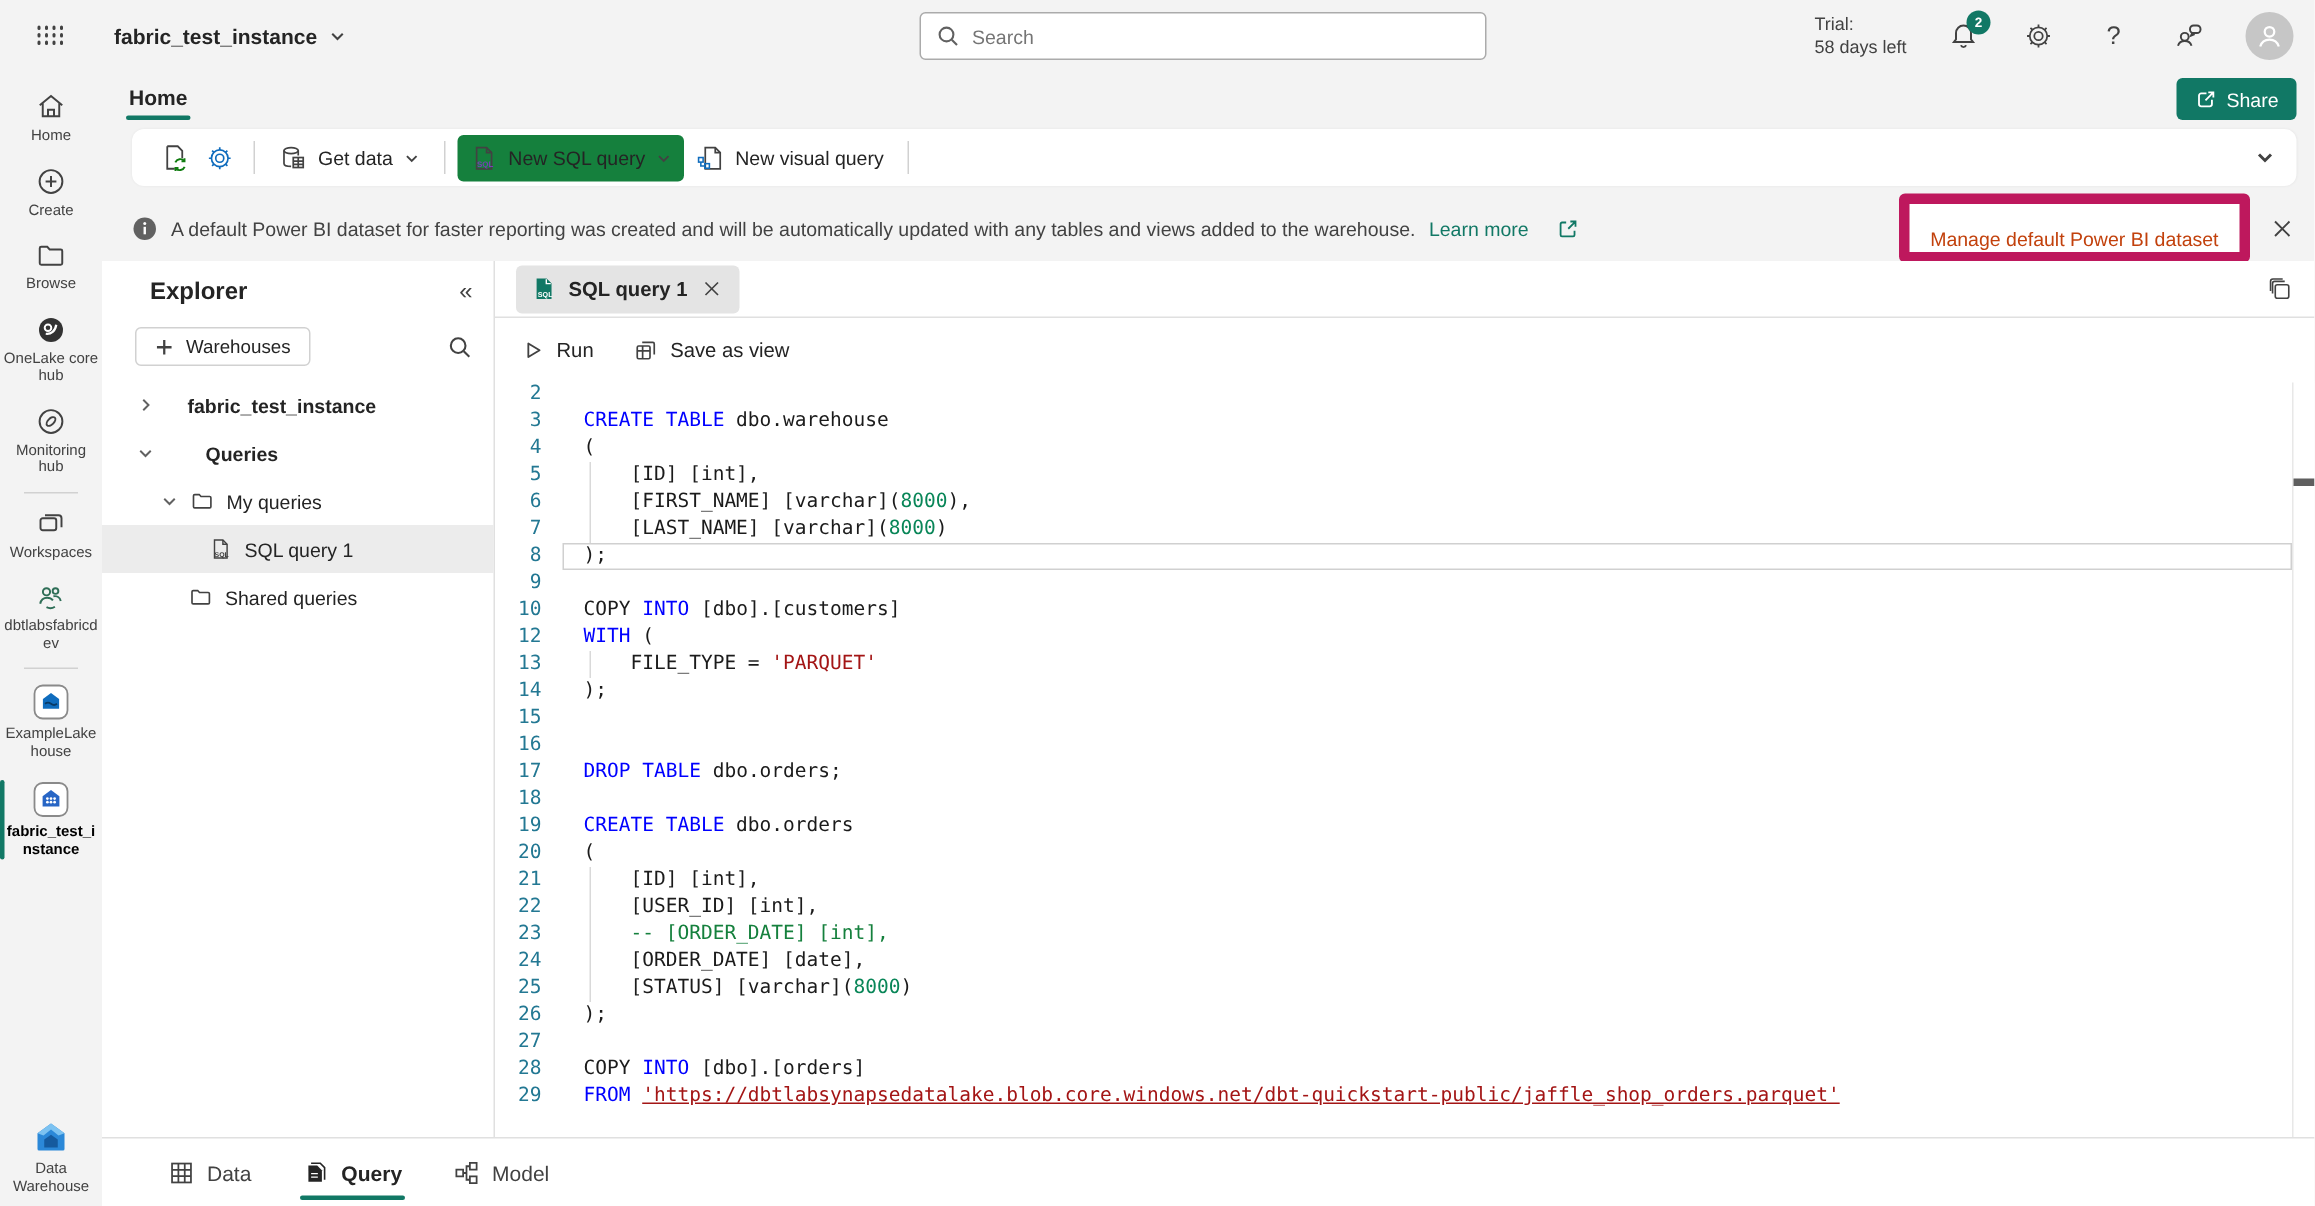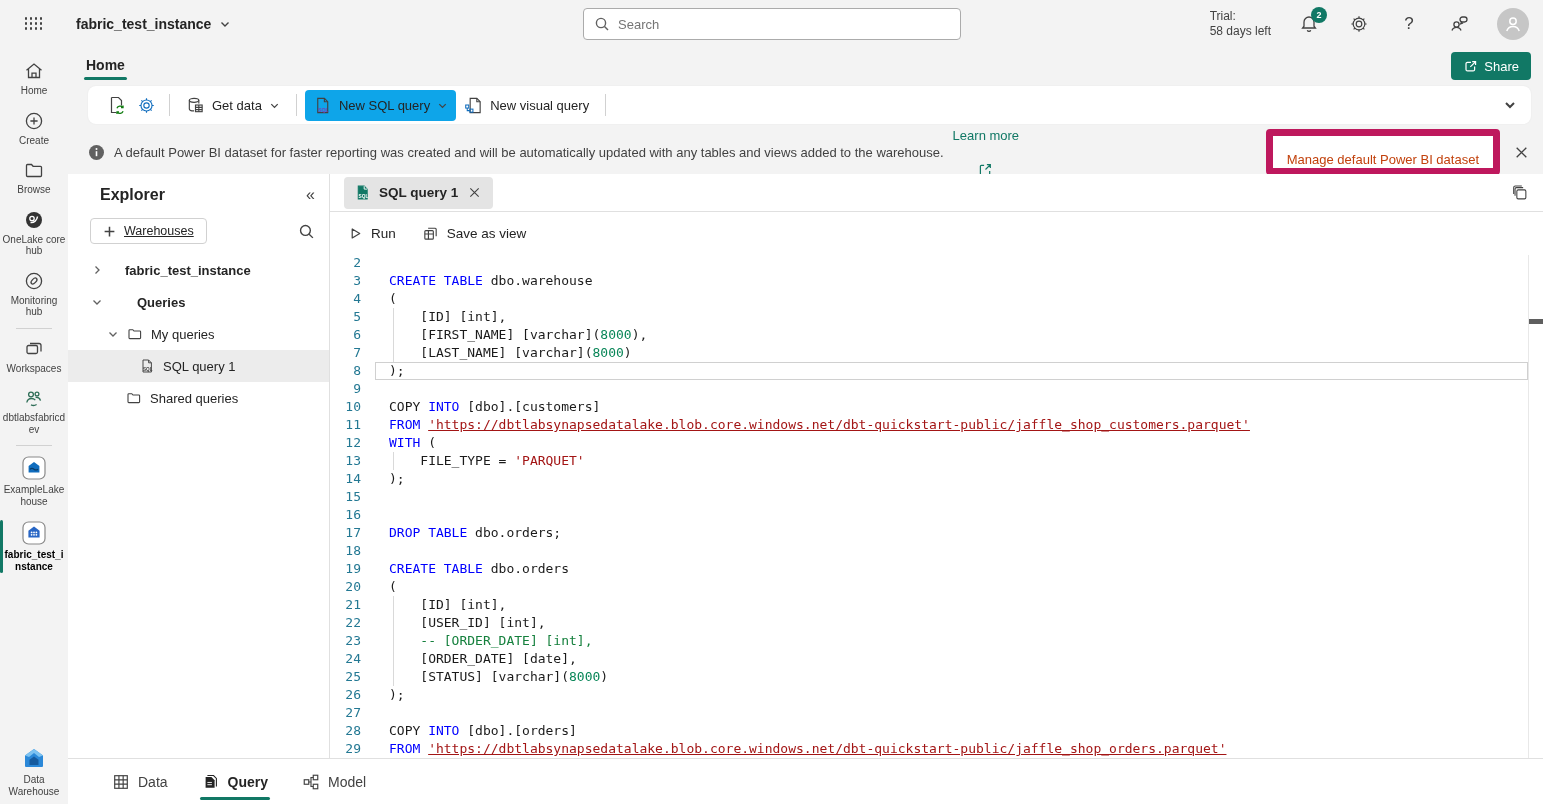--- a/index.html
+++ b/index.html
@@ -6,21 +6,21 @@
   html,body { width:1543px; height:804px; overflow:hidden; }
   body { font-family:"Liberation Sans","DejaVu Sans",sans-serif; font-size:13px; color:#242424; background:#f3f3f3; }
   svg { display:block; }
 
   
   .topbar { height:48px; background:#f3f3f3; display:flex; align-items:center; }
   .waffle-cell { width:68px; display:flex; justify-content:center; }
   .waffle { display:grid; grid-template-columns:repeat(4,4px); grid-auto-rows:4px; gap:1px; cursor:pointer; }
   .waffle i { width:2.5px; height:2.5px; background:#424242; border-radius:50%; }
   .ws-switch { display:flex; align-items:center; gap:8px; margin-left:8px; font-size:14px; font-weight:700; cursor:pointer; }
-  .top-search { position:absolute; left:583px; top:8px; width:378px; height:32px; background:#fff; border:1px solid #ababab; border-radius:4px; display:flex; align-items:center; padding:0 10px; gap:8px; }
+  .top-search { position:absolute; left:613px; top:8px; width:378px; height:32px; background:#fff; border:1px solid #ababab; border-radius:4px; display:flex; align-items:center; padding:0 10px; gap:8px; }
   .top-search input { border:none; outline:none; flex:1; font-size:13px; color:#242424; background:transparent; font-family:inherit; }
   .top-right { margin-left:auto; display:flex; align-items:center; gap:26px; padding-right:14px; }
   .trial { font-size:12px; color:#424242; line-height:15px; text-align:left; }
   .tb-icon { position:relative; width:24px; height:24px; display:flex; align-items:center; justify-content:center; cursor:pointer; color:#424242; }
   .badge { position:absolute; top:-5px; right:-6px; min-width:16px; height:16px; border-radius:8px; background:#117865; color:#fff; font-size:9px; font-weight:700; display:flex; align-items:center; justify-content:center; padding:0 3px; }
   .qmark { font-size:17px; color:#424242; font-weight:400; }
   .avatar { width:32px; height:32px; border-radius:50%; background:#c6c6c6; display:flex; align-items:center; justify-content:center; cursor:pointer; }
 
   
   .body-row { display:flex; height:756px; }
@@ -38,40 +38,40 @@
   
   .home-row { height:36px; display:flex; align-items:center; padding:0 12px 0 16px; }
   .home-tab { position:relative; font-size:14px; font-weight:700; padding:6px 2px 9px; cursor:pointer; }
   .home-tab::after { content:""; position:absolute; left:0; right:0; bottom:2px; height:3px; background:#117865; border-radius:2px; }
   .share-btn { margin-left:auto; display:flex; align-items:center; gap:6px; background:#117865; color:#fff; border:none; border-radius:4px; height:28px; padding:0 12px; font-size:13px; font-family:inherit; cursor:pointer; }
 
   
   .toolbar-row { height:46px; padding:2px 12px 6px 20px; }
   .toolbar-card { background:#fff; border-radius:8px; height:38px; display:flex; align-items:center; padding:0 14px; box-shadow:0 0 2px rgba(0,0,0,.06); }
   .tb-btn { display:flex; align-items:center; gap:7px; padding:6px 8px; border-radius:4px; cursor:pointer; font-size:13px; color:#242424; background:transparent; border:none; font-family:inherit; }
-  .tb-btn.hl { background:#0ea5e9; }
+  .tb-btn.hl { background:#15803d; }
   .v-div { width:1px; height:22px; background:#d1d1d1; margin:0 8px; }
   .ribbon-collapse { margin-left:auto; cursor:pointer; color:#424242; }
 
   
   .banner { height:44px; display:flex; align-items:center; padding:0 14px 0 20px; gap:9px; }
   .banner .msg { color:#424242; }
-  .learn-more { color:#117865; display:flex; align-items:center; gap:20px; cursor:pointer;flex-direction:column; }
+  .learn-more { color:#117865; display:flex; align-items:center; gap:20px; cursor:pointer; }
   .banner-right { margin-left:auto; display:flex; align-items:center; gap:14px; }
   .manage-btn { background:#fff; border:7px solid #be185d; border-radius:4px; height:30px; padding:16px 14px; font-size:13px; font-family:inherit; color:#c2410c; cursor:pointer; }
   .icon-btn { background:none; border:none; cursor:pointer; color:#424242; display:flex; align-items:center; justify-content:center; }
 
   
   .content { flex:1; display:flex; min-height:0; background:#fff; }
   .explorer { width:262px; border-right:1px solid #e0e0e0; display:flex; flex-direction:column; background:#fff; }
   .exp-head { display:flex; align-items:center; padding:12px 14px 6px 32px; }
   .exp-title { font-size:16px; font-weight:700; }
   .exp-collapse { margin-left:auto; font-size:16px; color:#424242; cursor:pointer; }
   .exp-actions { display:flex; align-items:center; padding:8px 14px 10px 22px; }
-  .wh-btn { display:flex; align-items:center; gap:8px; border:1px solid #d1d1d1; border-radius:4px; background:#fff; height:26px; padding:0 12px; font-size:12.5px; font-family:inherit; cursor:pointer; color:#242424;text-decoration:underline; }
+  .wh-btn { display:flex; align-items:center; gap:8px; border:1px solid #d1d1d1; border-radius:4px; background:#fff; height:26px; padding:0 12px; font-size:12.5px; font-family:inherit; cursor:pointer; color:#242424; }
   .exp-search { margin-left:auto; cursor:pointer; color:#424242; }
   .tree { flex:1; }
   .tree-row { height:32px; display:flex; align-items:center; gap:8px; cursor:pointer; font-size:13px; color:#242424; }
   .tree-row.semibold { font-weight:700; }
   .tree-row.selected { background:#ececec; }
   .chev { color:#616161; display:flex; }
 
   
   .editor { flex:1; display:flex; flex-direction:column; min-width:0; position:relative; }
   .tabstrip { height:38px; border-bottom:1px solid #e0e0e0; display:flex; align-items:center; padding:0 14px; }
@@ -503,24 +503,20 @@
               </div>
               <div class="code-row">
                 <span class="ln">9</span>
                 <span class="tx"></span>
               </div>
               <div class="code-row">
                 <span class="ln">10</span>
                 <span class="tx"><span class="pl">COPY </span><span class="kw">INTO</span><span class="pl"> [dbo].[customers]</span></span>
               </div>
               <div class="code-row">
-                <span class="ln">11</span>
-                <span class="tx"><span class="kw">FROM</span><span class="pl"> </span><span class="sl">'https://dbtlabsynapsedatalake.blob.core.windows.net/dbt-quickstart-public/jaffle_shop_customers.parquet'</span></span>
-              </div>
-              <div class="code-row">
                 <span class="ln">12</span>
                 <span class="tx"><span class="kw">WITH</span><span class="pl"> (</span></span>
               </div>
               <div class="code-row g">
                 <span class="ln">13</span>
                 <span class="tx"><span class="pl">    FILE_TYPE = </span><span class="st">'PARQUET'</span></span>
               </div>
               <div class="code-row">
                 <span class="ln">14</span>
                 <span class="tx"><span class="pl">);</span></span>

